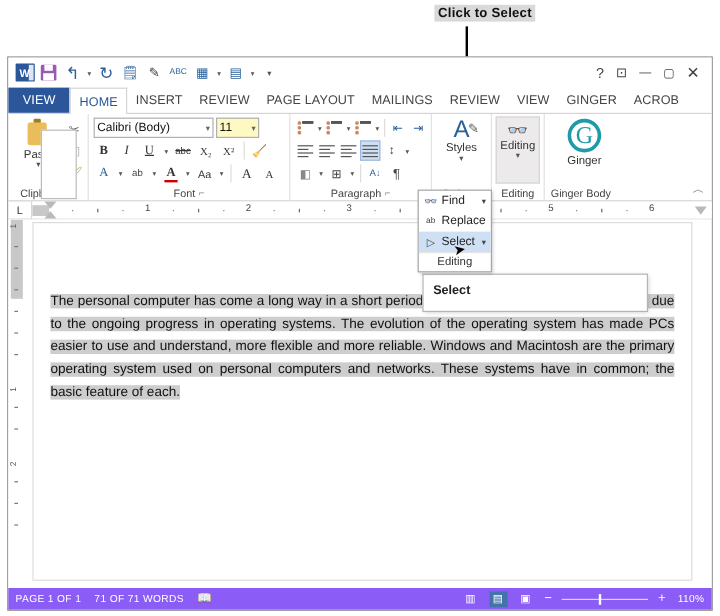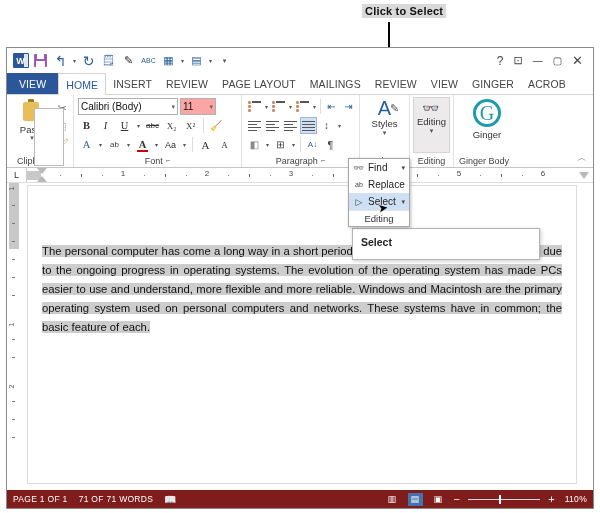--- a/index.html
+++ b/index.html
@@ -121,21 +121,21 @@
 
   
   .font-grp { width: 168px; }
   .font-row { display: flex; align-items: center; gap: 2px; height: 19px; padding: 0 1px; }
   .fname {
     width: 100px; height: 17px; border: 1px solid #b0b0b0; background:#fff;
     font-size: 10px; color: #111; padding: 0 2px; display: flex; align-items: center;
     justify-content: space-between;
   }
   .fsize {
-    width: 36px; height: 17px; border: 1px solid #b0b0b0; background:#fca5a5;
+    width: 36px; height: 17px; border: 1px solid #b0b0b0; background:#fef9c3;
     font-size: 10px; color: #111; padding: 0 2px; display: flex; align-items: center;
     justify-content: space-between;
   }
   .cb-caret { font-size: 7px; color:#666; }
   .fbtn { height: 17px; min-width: 17px; padding: 0 2px; font-size: 10.5px; color: #333;
      display: flex; align-items: center; justify-content: center; }
   .fbtn.serif { font-family: "Liberation Serif", serif; }
   .fbtn.red-u { position: relative; }
   .fbtn.red-u::after { content:""; position:absolute; left:3px; right:3px; bottom:1px;
      height:2px; background:#c00; }
@@ -247,21 +247,21 @@
     position:absolute; left:352px; top:228px; width:188px;
     background:#fff; border:1px solid #b5b5b5; box-shadow:1px 1px 4px rgba(0,0,0,.22);
     padding:7px 8px 8px 8px; z-index:29;
   }
   .tt-title { font-size:10.5px; font-weight:bold; color:#222; margin-bottom:3px; }
   .tt-body { font-size:10px; color:#444; line-height:13.5px; }
   .tt-body p + p { margin-top: 10px; }
 
   
   .statusbar {
-    height:18px; background:#7f1d1d; color:#fff; display:flex; align-items:center;
+    height:18px; background:#8b5cf6; color:#fff; display:flex; align-items:center;
     font-size:8.5px; letter-spacing:.3px; flex:0 0 auto; padding:0 6px;
   }
   .sb-left { display:flex; align-items:center; gap:11px; }
   .sb-right { margin-left:auto; display:flex; align-items:center; gap:8px; }
   .sb-viewbtn { width:15px; height:13px; display:flex; align-items:center;
      justify-content:center; font-size:9px; }
   .sb-viewbtn.active { background:#4472ab; }
   .zoom-track { width:72px; height:13px; position:relative; display:flex; align-items:center; }
   .zoom-track .line { position:absolute; left:0; right:0; top:6px; height:1px; background:#cfd9e8; }
   .zoom-track .knob { position:absolute; left:43%; top:2px; width:2px; height:9px; background:#fff; }

